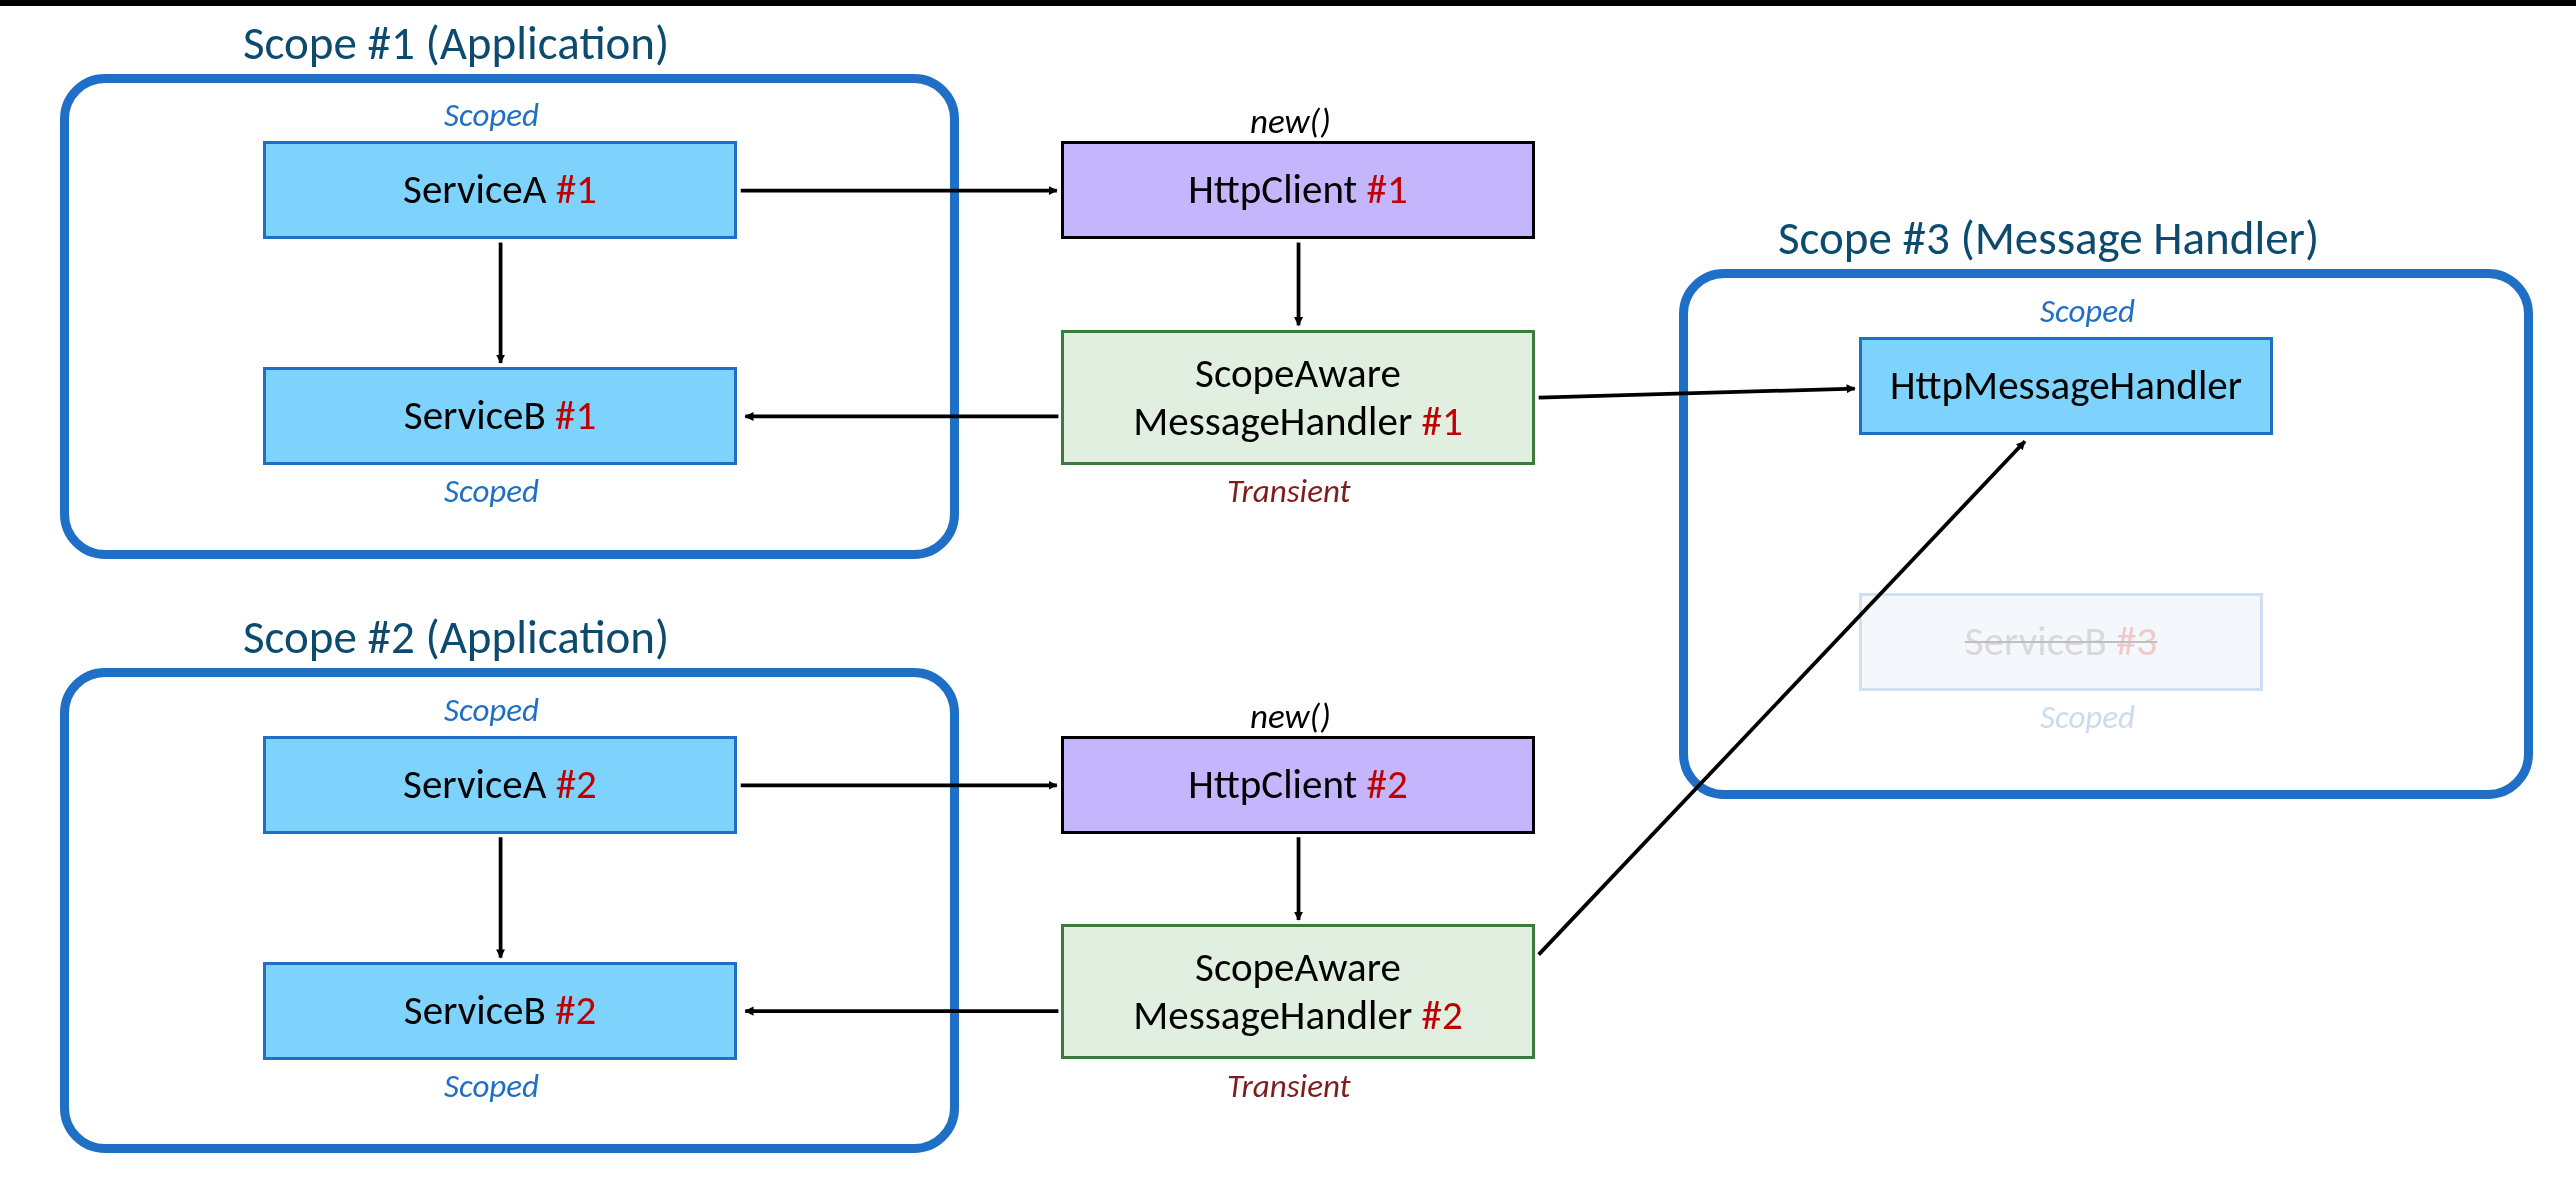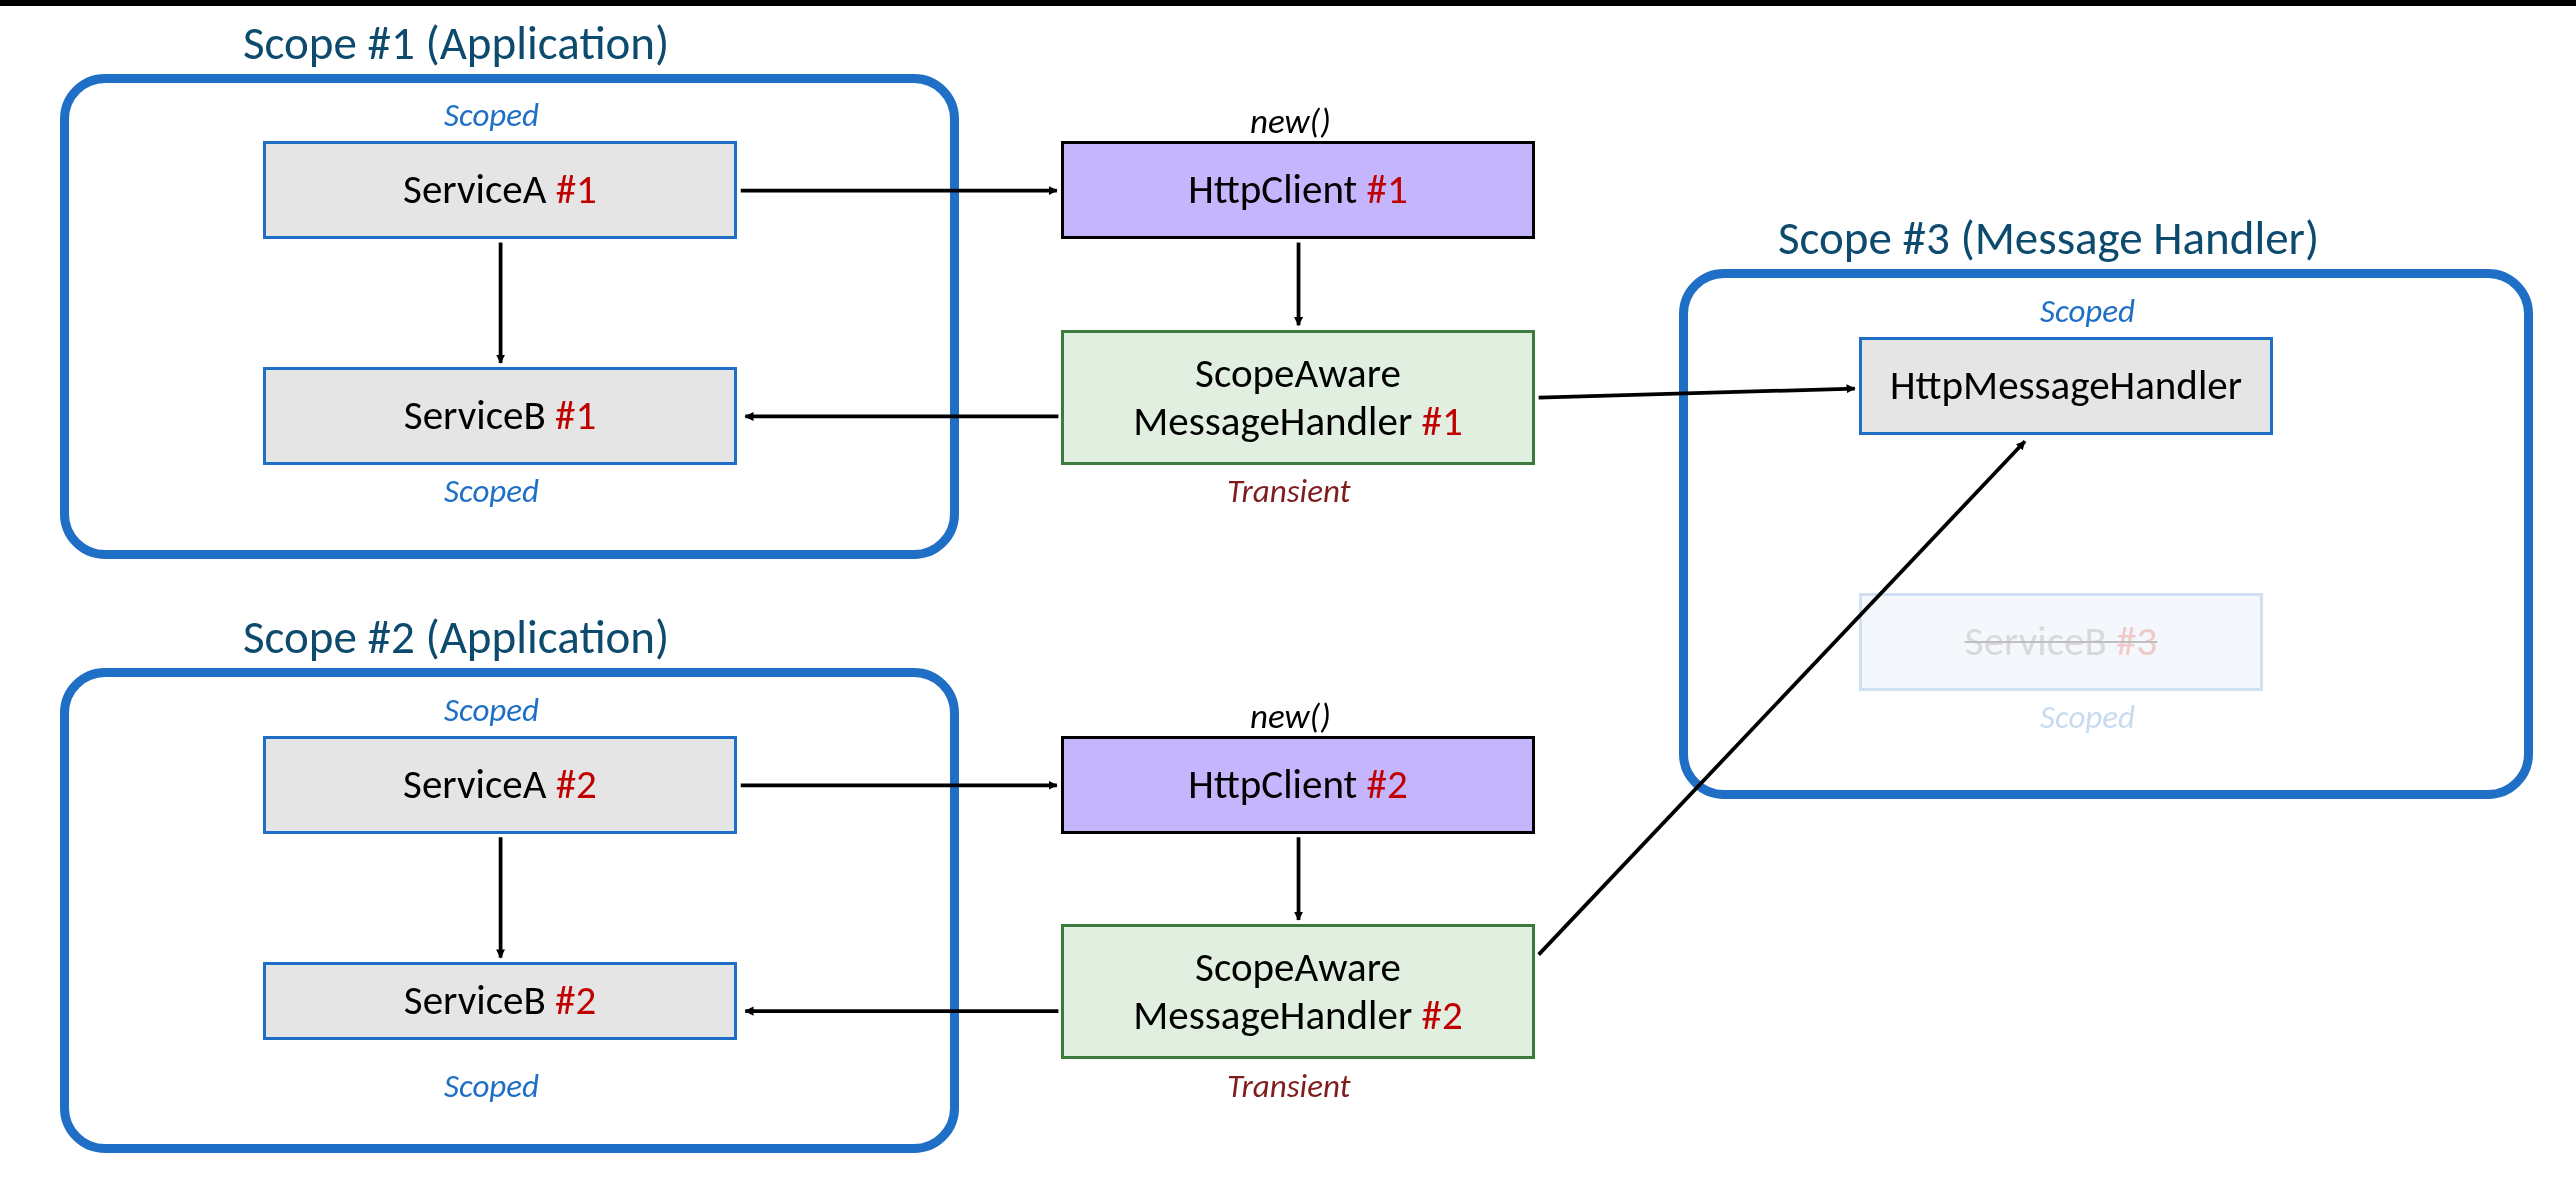--- a/index.html
+++ b/index.html
@@ -50,21 +50,21 @@
     border: 3px solid;
     display: flex;
     align-items: center;
     justify-content: center;
     font-size: 41px;
     line-height: 1.15;
     text-align: center;
     padding: 0 7.5px;
     box-sizing: border-box;
   }
-  .box.blue { background: #e5e5e5; border-color: #1f6fc6; }
+  .box.blue { background: #7dd3fc; border-color: #1f6fc6; }
   .box.gray { background: #c4b5fd; border-color: #000; }
   .box.green { background: #e0efe0; border-color: #3d7a3d; }
   .box.faded {
     background: #f4f8fc;
     border-color: #cfe0f0;
     color: #d9d9d9;
   }
   .num { color: #c00000; font-weight: 400; }
   .num.faded { color: #f0c9c9; }
   .strike { text-decoration: line-through; text-decoration-color: #bfbfbf; text-decoration-thickness: 2.3px; }
@@ -95,21 +95,21 @@
   <div class="lifetime blue" style="left:444px; top:465px;">Scoped</div>
 
   <div class="scope-title" style="left:196px; top:602px;">Scope #2 (Application)</div>
   <div class="scope" style="left:60px; top:662px; width:881px; height:467px;"></div>
 
   <div class="lifetime blue" style="left:444px; top:684px;">Scoped</div>
   <div class="box blue" style="left:263px; top:730px; width:474px; height:98px;">
     <span><span>ServiceA </span><span class="num">#2</span></span>
   </div>
 
-  <div class="box blue" style="left:263px; top:956px; width:474px; height:78px;justify-content:center;">
+  <div class="box blue" style="left:263px; top:956px; width:474px; height:98px;justify-content:center;">
     <span><span>ServiceB </span><span class="num">#2</span></span>
   </div>
   <div class="lifetime blue" style="left:444px; top:1060px;">Scoped</div>
 
   <div class="anno" style="left:1250px; top:94px;">new()</div>
   <div class="box gray" style="left:1061px; top:135px; width:474px; height:98px;">
     <span><span>HttpClient </span><span class="num">#1</span></span>
   </div>
 
   <div class="box green" style="left:1061px; top:324px; width:474px; height:135px;">

